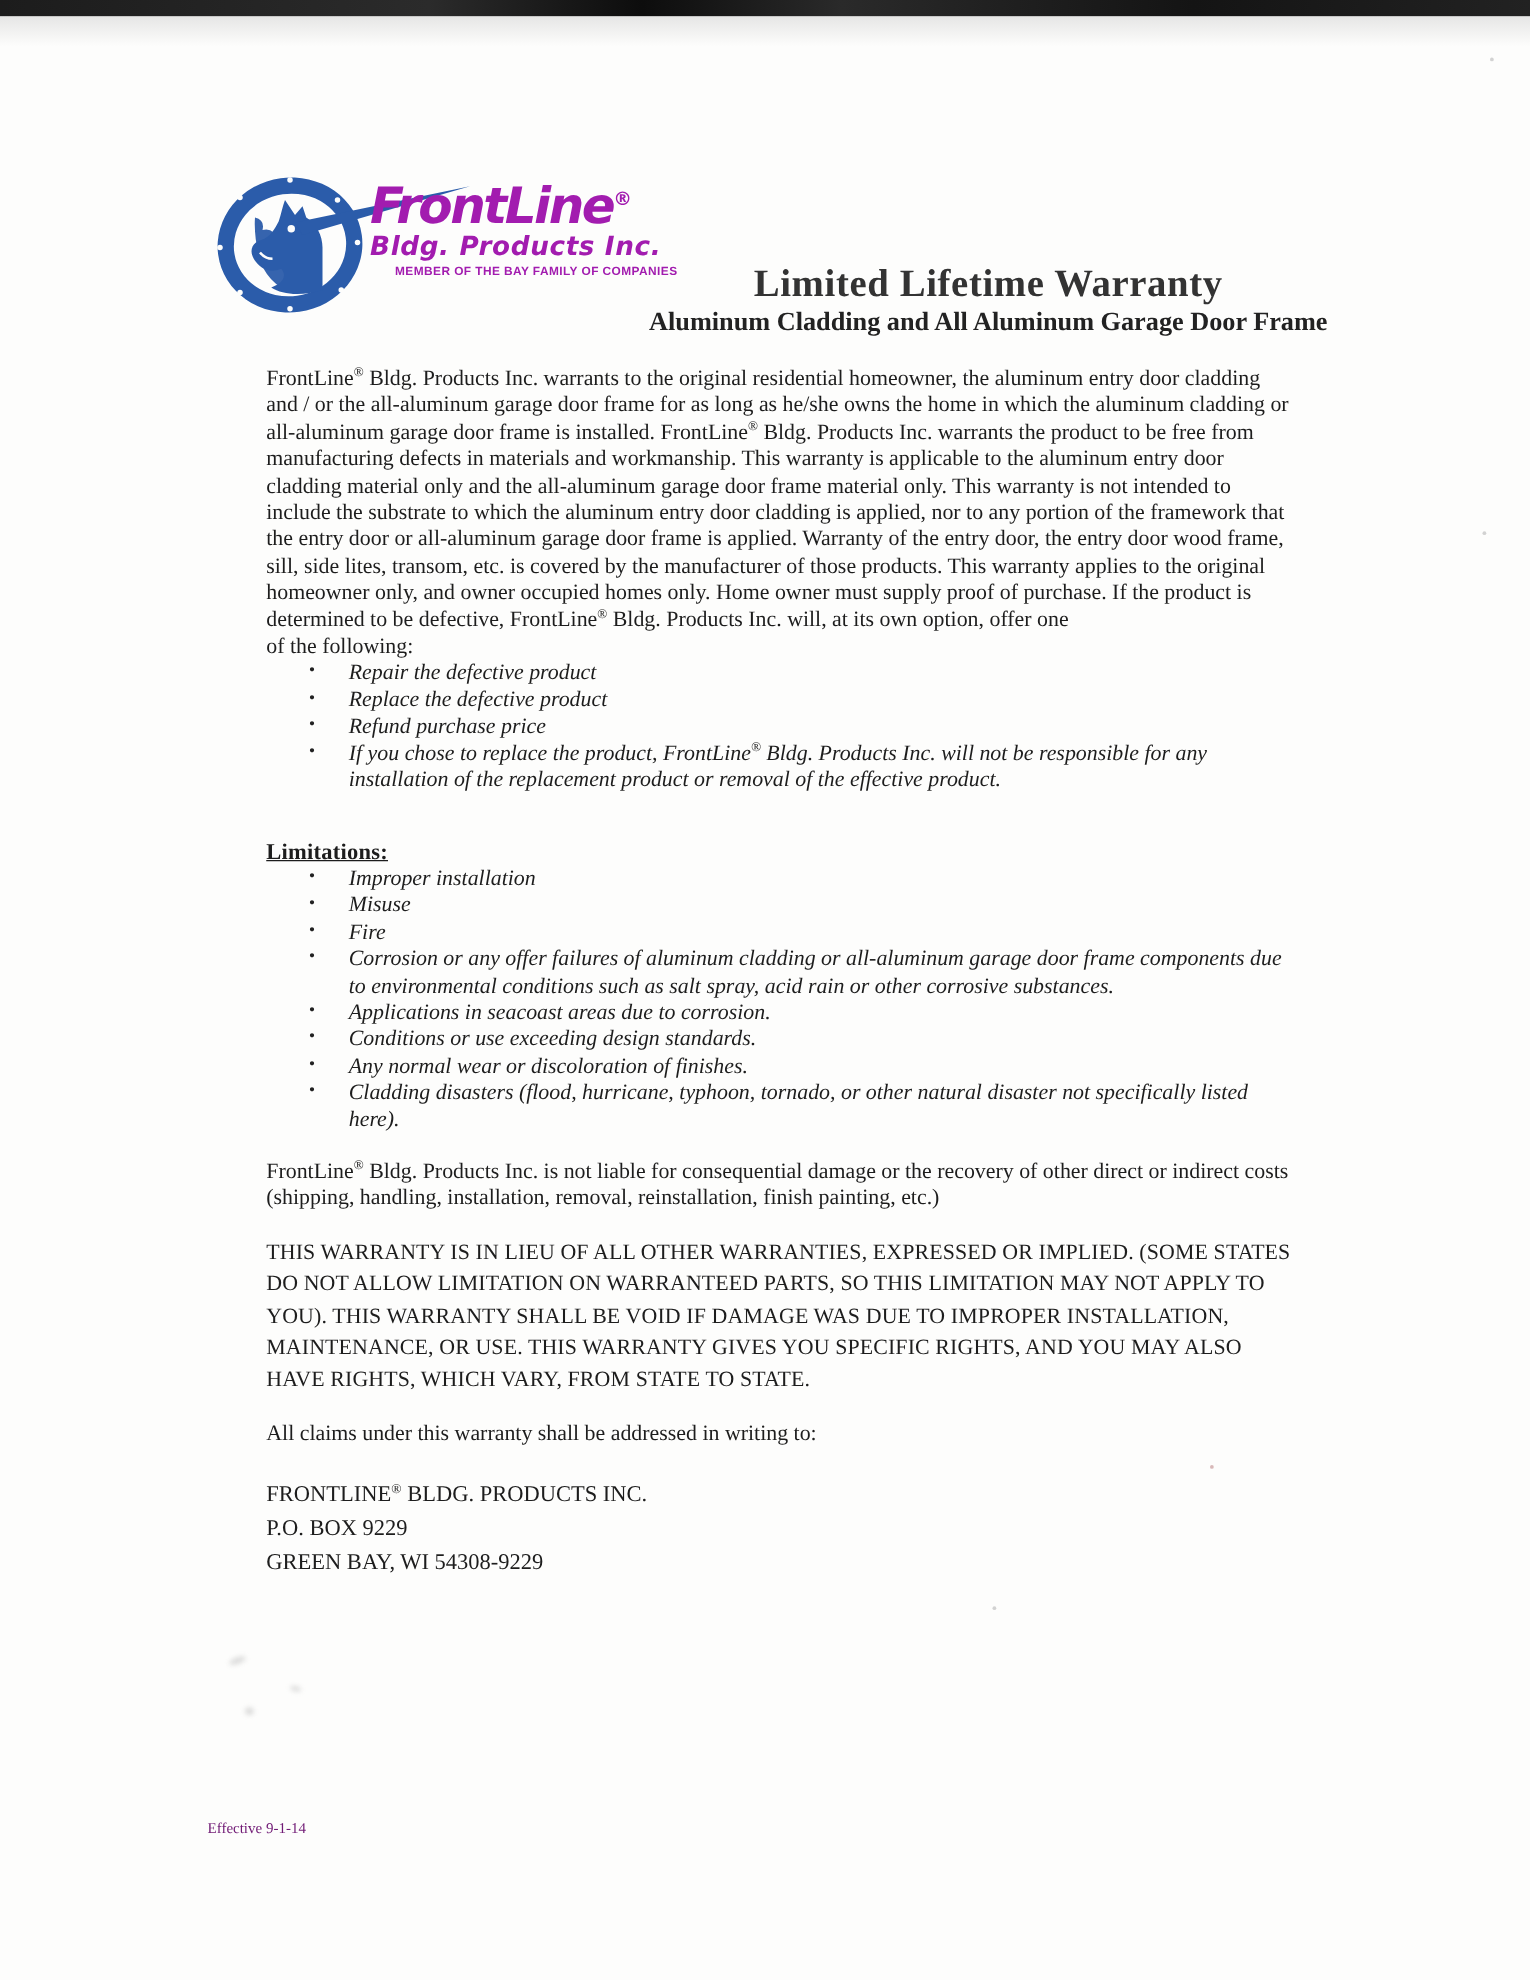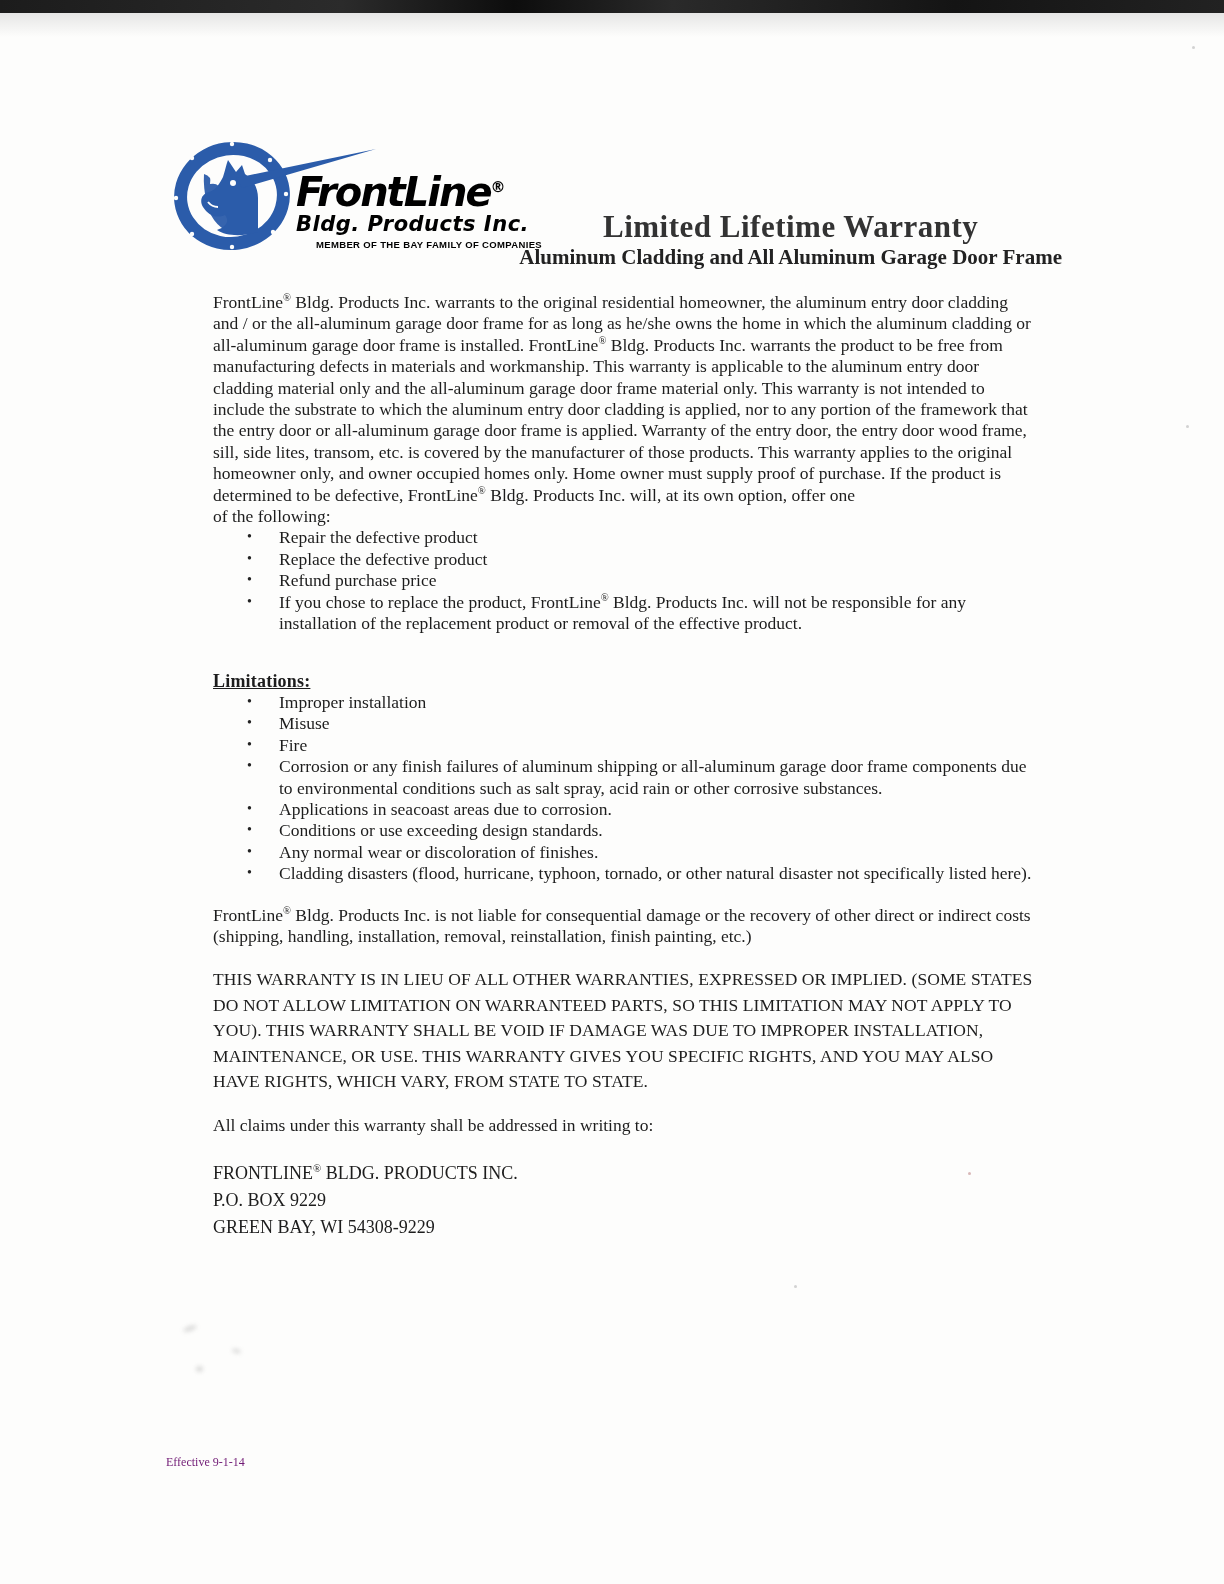--- a/index.html
+++ b/index.html
@@ -21,21 +21,21 @@
   }
   .smudge { position:absolute; background:#9a9a9a; border-radius:50%; filter:blur(2px); opacity:.35; }
   .smudge.s1 { left:183px; top:1326px; width:14px; height:5px; transform:rotate(-20deg); }
   .smudge.s2 { left:232px; top:1349px; width:9px; height:4px; transform:rotate(15deg); }
   .smudge.s3 { left:196px; top:1366px; width:7px; height:6px; }
   .speck { position:absolute; width:3px; height:3px; border-radius:50%; background:#b5b5b5; opacity:.6; }
 
   
   .logo { position:absolute; left:170px; top:136px; width:340px; height:116px; }
   .logo svg { position:absolute; left:0; top:0; }
-  .logo-text { position:absolute; left:126px; top:36px; width:230px; color:#000000; }
+  .logo-text { position:absolute; left:126px; top:9px; width:230px; color:#a21caf; }
   .logo-brand {
     font-family:"DejaVu Sans", sans-serif; font-style:italic; font-weight:bold;
     font-size:40px; letter-spacing:-2px; line-height:1; white-space:nowrap;
   }
   .logo-brand sup { font-size:15px; letter-spacing:0; }
   .logo-sub {
     font-family:"DejaVu Sans", sans-serif; font-style:italic; font-weight:bold;
     font-size:21px; letter-spacing:0.5px; line-height:1.15; white-space:nowrap;
   }
   .logo-tag {
@@ -45,21 +45,21 @@
 
   
   .header-block { position:absolute; top:210px; right:162px; text-align:center; color:#333; }
   .header-block h1 { font-size:31px; font-weight:bold; line-height:1.1; letter-spacing:0.5px; }
   .header-block h2 { font-size:21px; font-weight:bold; line-height:1.25; color:#222; }
 
   
   .content { position:absolute; left:213px; top:292px; width:822px; font-size:17.5px; line-height:21.4px; }
   .content p { margin:0; }
   .content sup { font-size:60%; vertical-align:super; line-height:0; }
-  ul.blist { list-style:none; margin:0; padding-left:32px; }
+  ul.blist { list-style:none; margin:0; padding-left:32px;font-style:italic; }
   ul.blist li { position:relative; padding-left:34px; }
   ul.blist li::before { content:"•"; position:absolute; left:2px; top:-1px; font-size:14px; color:#222; }
   .limitations-heading {
     font-size:18px; font-weight:bold; text-decoration:underline;
     margin-top:36px; letter-spacing:0.2px;
   }
   .mt-sm { margin-top:18px !important; }
   .mt-md { margin-top:20px !important; }
   .caps-para { line-height:25.5px !important; letter-spacing:0.1px; }
   .address { margin-top:24px; font-size:18px; line-height:27px; }
@@ -122,21 +122,21 @@
       <li>If you chose to replace the product, FrontLine<sup>®</sup> Bldg. Products Inc. will not be responsible for any installation of the replacement product or removal of the effective product.</li>
     </ul>
 
     <h3 class="limitations-heading">Limitations:</h3>
 
 
     <ul class="blist">
       <li>Improper installation</li>
       <li>Misuse</li>
       <li>Fire</li>
-      <li>Corrosion or any finish failures of aluminum shipping or all-aluminum garage door frame components due to environmental conditions such as salt spray, acid rain or other corrosive substances.</li>
+      <li>Corrosion or any offer failures of aluminum cladding or all-aluminum garage door frame components due to environmental conditions such as salt spray, acid rain or other corrosive substances.</li>
       <li>Applications in seacoast areas due to corrosion.</li>
       <li>Conditions or use exceeding design standards.</li>
       <li>Any normal wear or discoloration of finishes.</li>
       <li>Cladding disasters (flood, hurricane, typhoon, tornado, or other natural disaster not specifically listed here).</li>
     </ul>
 
     <p class="mt-md">FrontLine<sup>®</sup> Bldg. Products Inc. is not liable for consequential damage or the recovery of other direct or indirect costs (shipping, handling, installation, removal, reinstallation, finish painting, etc.)</p>
 
     <p class="mt-md caps-para">THIS WARRANTY IS IN LIEU OF ALL OTHER WARRANTIES, EXPRESSED OR IMPLIED. (SOME STATES DO NOT ALLOW LIMITATION ON WARRANTEED PARTS, SO THIS LIMITATION MAY NOT APPLY TO YOU). THIS WARRANTY SHALL BE VOID IF DAMAGE WAS DUE TO IMPROPER INSTALLATION, MAINTENANCE, OR USE. THIS WARRANTY GIVES YOU SPECIFIC RIGHTS, AND YOU MAY ALSO HAVE RIGHTS, WHICH VARY, FROM STATE TO STATE.</p>
 

